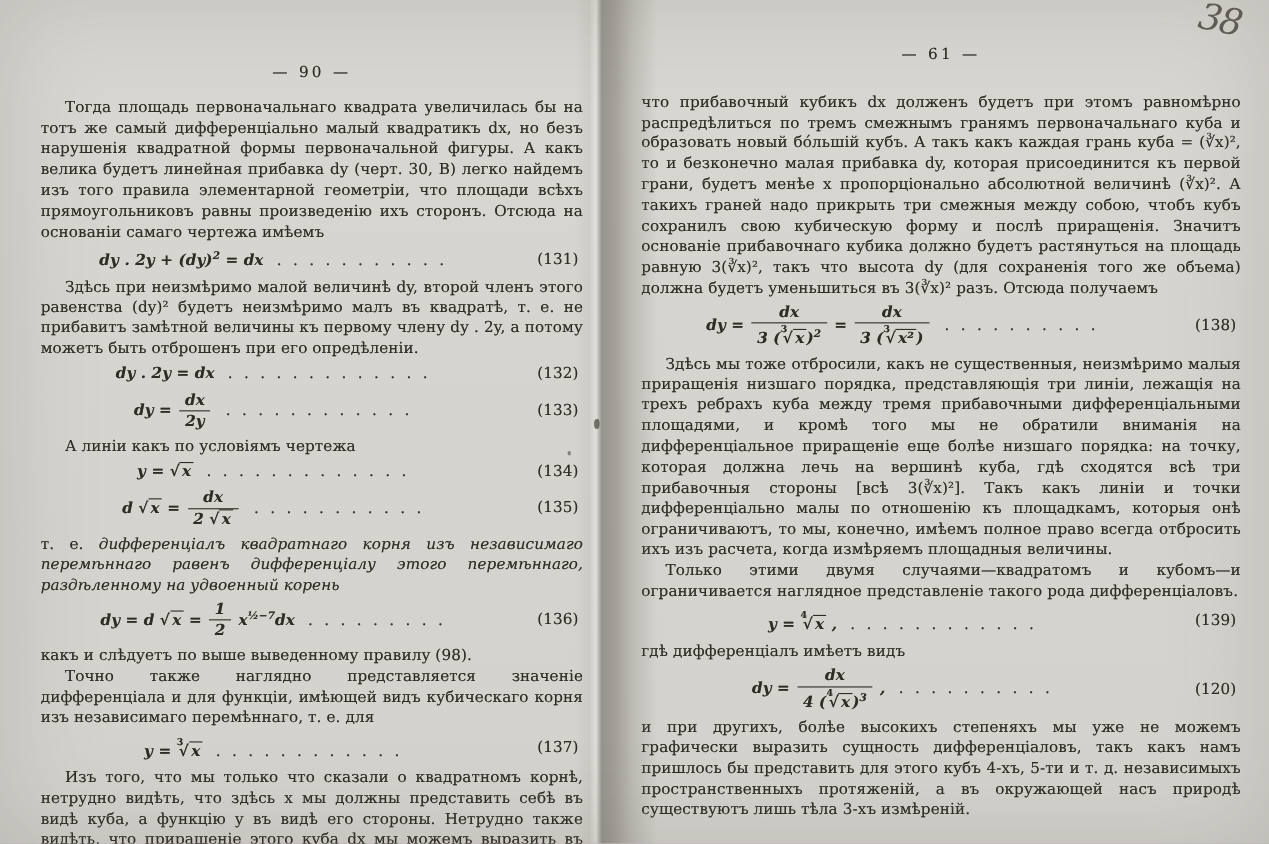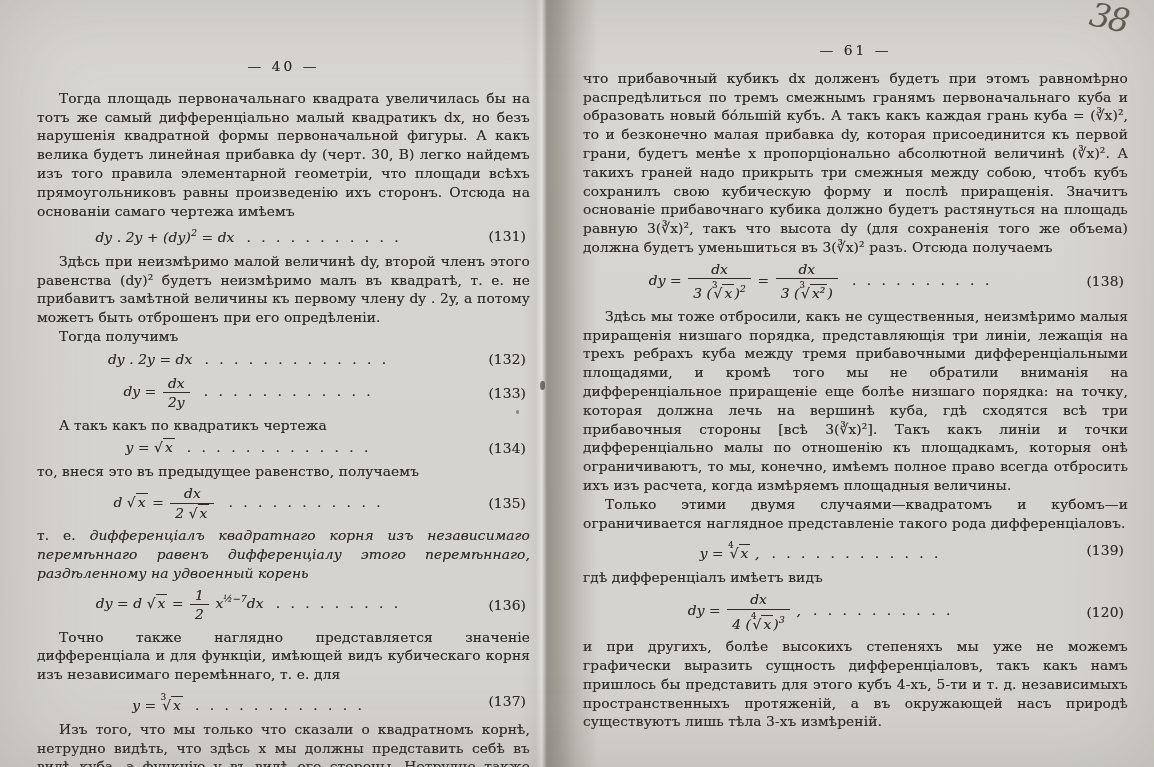--- a/index.html
+++ b/index.html
@@ -15,30 +15,30 @@
   }
   .page{
     position:absolute;text-align:justify;
     font-size:13.8px;line-height:18.8px;letter-spacing:0.1px;
     overflow:hidden;
     text-shadow:0 0 0.5px rgba(46,44,37,0.55);
   }
   .page-left{left:37px;top:57px;width:493px;height:710px;}
   .page-right{left:583px;top:41px;width:545px;height:726px;}
   .pagenum{display:block;text-align:center;text-indent:0;letter-spacing:3px;margin:0 0 13px 0;}
-  .page-right .pagenum{margin-bottom:9px;}
+  .page-right .pagenum{margin-bottom:24px;}
   p.para{margin:0;text-indent:22px;}
   p.noindent{text-indent:0;}
   .ital{font-style:italic;}
   
   .formula-line{
     position:relative;text-align:center;margin:3px 0 4px 0;
     padding:1px 70px 1px 0;white-space:nowrap;
   }
-  .fbody{font-style:italic;}
+  .fbody{font-style:italic;font-weight:bold;}
   .fdots{letter-spacing:3px;margin-left:12px;}
   .flabel{position:absolute;right:4px;top:50%;transform:translateY(-50%);font-style:normal;}
   .frac{display:inline-block;vertical-align:middle;text-align:center;line-height:1.2;margin:0 2px;}
   .frac .fn{display:block;border-bottom:1px solid #2e2c25;padding:0 5px 1px 5px;}
   .frac .fd{display:block;padding:1px 5px 0 5px;}
   .rt{white-space:nowrap;}
   .rt .ri{font-size:8.5px;font-style:normal;vertical-align:10px;margin-right:-4px;display:inline-block;}
   .rt .rs{font-style:normal;}
   .rt .rr{border-top:1px solid #2e2c25;padding:0 2px;}
   sup{font-size:9.5px;}
@@ -68,63 +68,62 @@
     font-size:33px;color:#5f5c53;transform:rotate(12deg);
     letter-spacing:-2px;
   }
 </style>
 </head>
 <body>
 
 <div class="canvas">
 
   <div class="page page-left">
-    <span class="pagenum">— 40 —</span>
+    <span class="pagenum">— 90 —</span>
     <p class="para">Тогда площадь первоначальнаго квадрата увеличилась бы на тотъ же самый дифференціально малый квадратикъ dx, но безъ нарушенія квадратной формы первоначальной фигуры. А какъ велика будетъ линейная прибавка dy (черт. 30, B) легко найдемъ изъ того правила элементарной геометріи, что площади всѣхъ прямоугольниковъ равны произведенію ихъ сторонъ. Отсюда на основаніи самаго чертежа имѣемъ</p>
 
     <div class="formula-line">
       <span class="fbody">dy . 2y + (dy)<sup>2</sup> = dx</span><span class="fdots">. . . . . . . . . . .</span>
       <span class="flabel">(131)</span>
     </div>
 
     <p class="para">Здѣсь при неизмѣримо малой величинѣ dy, второй членъ этого равенства (dy)² будетъ неизмѣримо малъ въ квадратѣ, т. е. не прибавитъ замѣтной величины къ первому члену dy . 2y, а потому можетъ быть отброшенъ при его опредѣленіи.</p>
-    <p class="para">Тогда получимъ</p>
 
     <div class="formula-line">
       <span class="fbody">dy . 2y = dx</span><span class="fdots">. . . . . . . . . . . . .</span>
       <span class="flabel">(132)</span>
     </div>
 
 
     <div class="formula-line">
       <span class="fbody">dy = <span class="frac"><span class="fn">dx</span><span class="fd">2y</span></span></span><span class="fdots">. . . . . . . . . . . .</span>
       <span class="flabel">(133)</span>
     </div>
 
-    <p class="para">А такъ какъ по квадратикъ чертежа</p>
+    <p class="para">А линіи какъ по условіямъ чертежа</p>
 
     <div class="formula-line">
       <span class="fbody">y = <span class="rt"><span class="rs">√</span><span class="rr">x</span></span></span><span class="fdots">. . . . . . . . . . . . .</span>
       <span class="flabel">(134)</span>
     </div>
 
-    <p class="para noindent">то, внеся это въ предыдущее равенство, получаемъ</p>
 
     <div class="formula-line">
       <span class="fbody">d <span class="rt"><span class="rs">√</span><span class="rr">x</span></span> = <span class="frac"><span class="fn">dx</span><span class="fd">2 <span class="rt"><span class="rs">√</span><span class="rr">x</span></span></span></span></span><span class="fdots">. . . . . . . . . . .</span>
       <span class="flabel">(135)</span>
     </div>
 
     <p class="para noindent"><span>т. е. </span><span class="ital">дифференціалъ квадратнаго корня изъ независимаго перемѣннаго равенъ дифференціалу этого перемѣннаго, раздѣленному на удвоенный корень</span></p>
 
     <div class="formula-line">
       <span class="fbody">dy = d <span class="rt"><span class="rs">√</span><span class="rr">x</span></span> = <span class="frac"><span class="fn">1</span><span class="fd">2</span></span> x<sup>½−7</sup>dx</span><span class="fdots">. . . . . . . . .</span>
       <span class="flabel">(136)</span>
     </div>
 
+    <p class="para noindent">какъ и слѣдуетъ по выше выведенному правилу (98).</p>
     <p class="para">Точно также наглядно представляется значеніе дифференціала и для функціи, имѣющей видъ кубическаго корня изъ независимаго перемѣннаго, т. е. для</p>
 
     <div class="formula-line">
       <span class="fbody">y = <span class="rt"><span class="ri">3</span><span class="rs">√</span><span class="rr">x</span></span></span><span class="fdots">. . . . . . . . . . . .</span>
       <span class="flabel">(137)</span>
     </div>
 
     <p class="para">Изъ того, что мы только что сказали о квадратномъ корнѣ, нетрудно видѣть, что здѣсь x мы должны представить себѣ въ видѣ куба, а функцію y въ видѣ его стороны. Нетрудно также видѣть, что приращеніе этого куба dx мы можемъ выразить въ видѣ прибавки произвольно маленькаго кубика, и что сторона этого кубика точно также не будетъ выражать приращенія ребра y куба. Она не будетъ равна dy потому,</p>
   </div>
 

